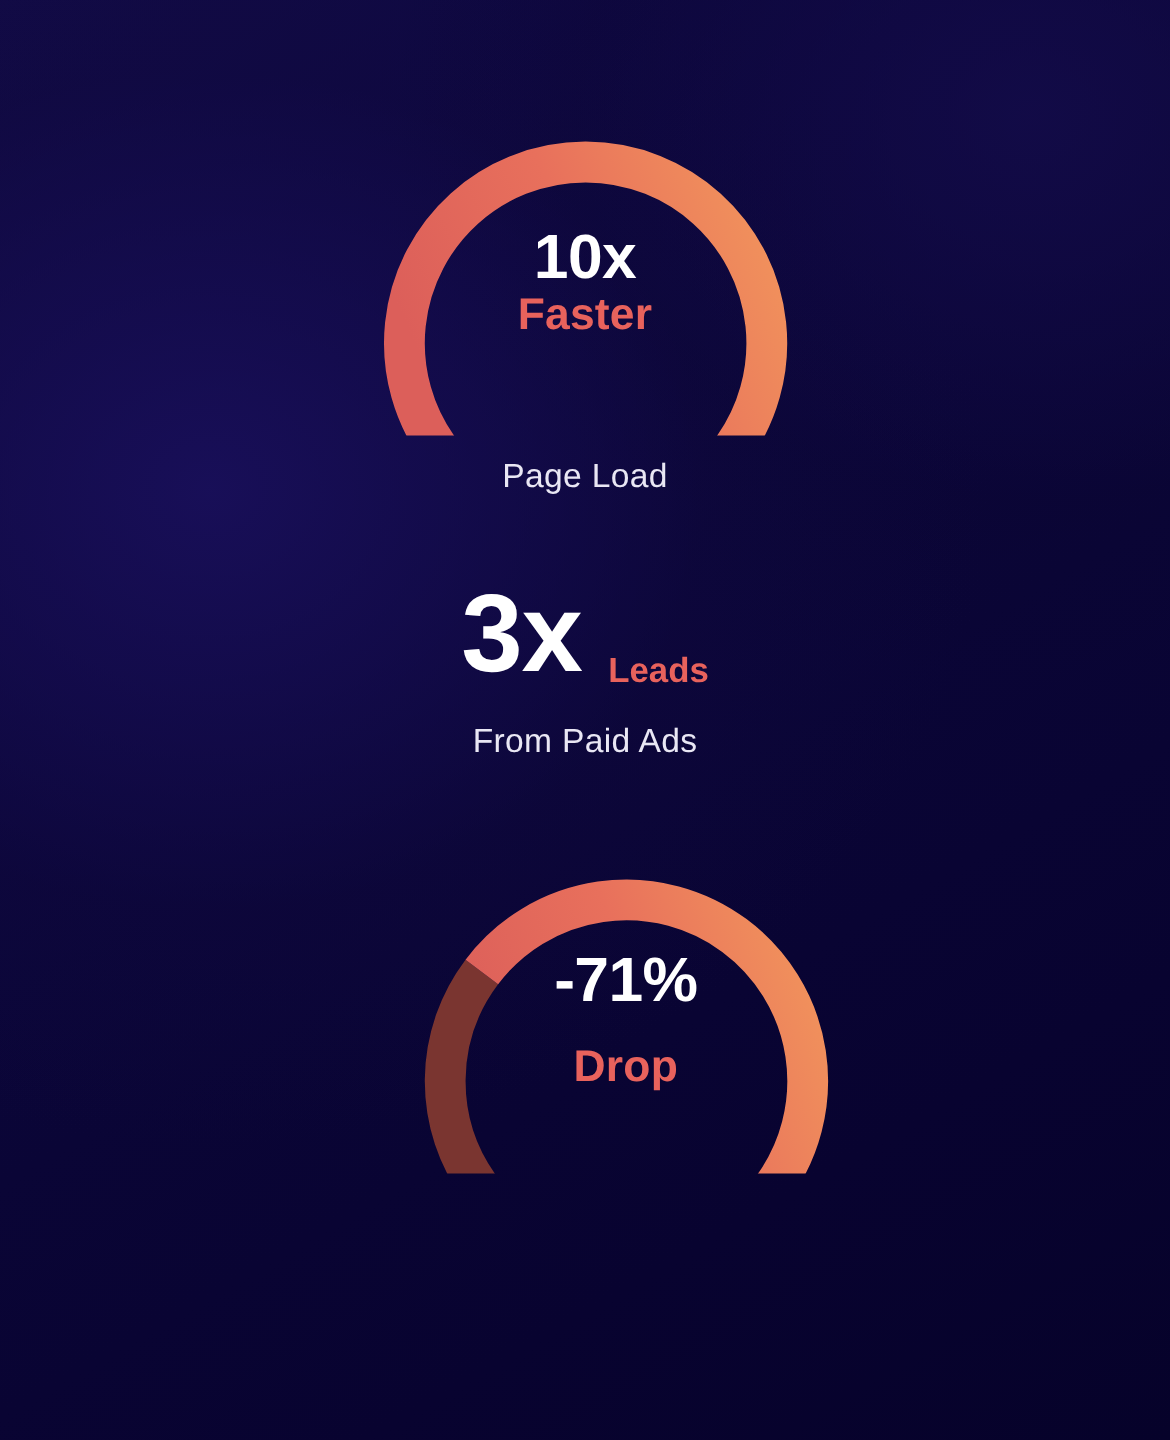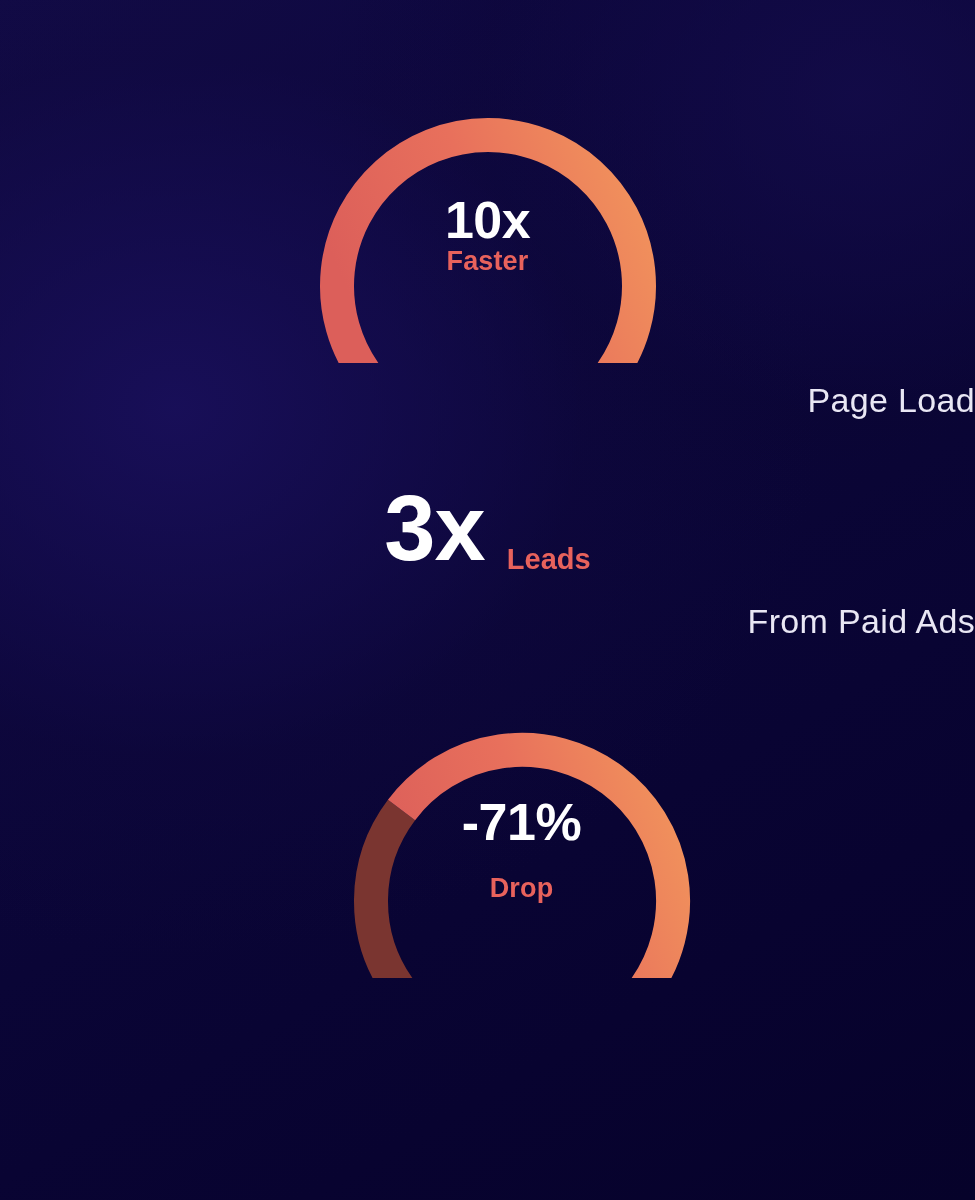--- a/index.html
+++ b/index.html
@@ -70,35 +70,34 @@
     line-height: 1;
     white-space: nowrap;
   }
   .gauge-number {
     font-size: 52px;
     margin: 0 0 2px 0;
   }
   .gauge-label {
     font-family: "Liberation Sans", sans-serif;
     font-weight: 700;
-    font-size: 27px;
+    font-size: 37px;
     line-height: 1;
     letter-spacing: 0.005em;
     white-space: nowrap;
   }
   .caption {
     font-family: "Liberation Sans", sans-serif;
     font-weight: 400;
-    font-size: 34px;
+    font-size: 28px;
     color: #e9e7f4;
     letter-spacing: 0.01em;
     line-height: 1;
     margin-top: 20px;
     white-space: nowrap;
-    text-align: right;
   }
 
   
   .plain-row {
     display: flex;
     align-items: flex-end;
     justify-content: center;
     gap: 22px;
   }
   .plain-number {

